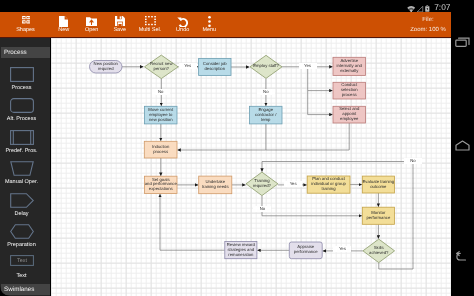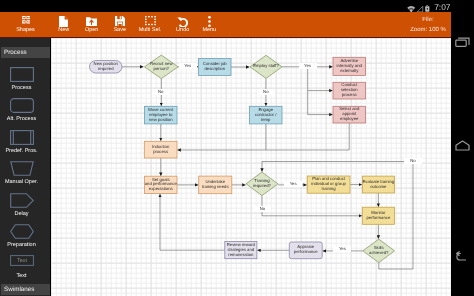--- a/index.html
+++ b/index.html
@@ -1,19 +1,19 @@
 <!DOCTYPE html>
 <html><head>
 <meta charset="utf-8">
 <style>
   html,body{margin:0;padding:0;background:#000;}
   body{width:474px;height:296px;overflow:hidden;
        font-family:"Liberation Sans",sans-serif;
        -webkit-font-smoothing:antialiased;text-rendering:geometricPrecision;}
-  #app{position:relative;width:474px;height:296px;overflow:hidden;background:#000;}
+  #app{position:relative;width:474px;height:296px;overflow:hidden;background:#000;border-radius:10px;}
 
   
   .statusbar{position:absolute;left:0;top:0;width:474px;height:12px;background:#000;z-index:30;}
   .sb-right{position:absolute;right:23.5px;top:0;height:12px;display:flex;align-items:flex-end;padding-bottom:1.6px;}
   .sb-right svg{display:block;}
   .sb-time{color:#d2d2d2;font-size:8.4px;line-height:8.6px;margin-left:4.4px;letter-spacing:0px;
            font-family:"Liberation Sans",sans-serif;}
 
   
   .toolbar{position:absolute;left:0;top:12px;width:451px;height:26px;background:#cd5003;z-index:20;

